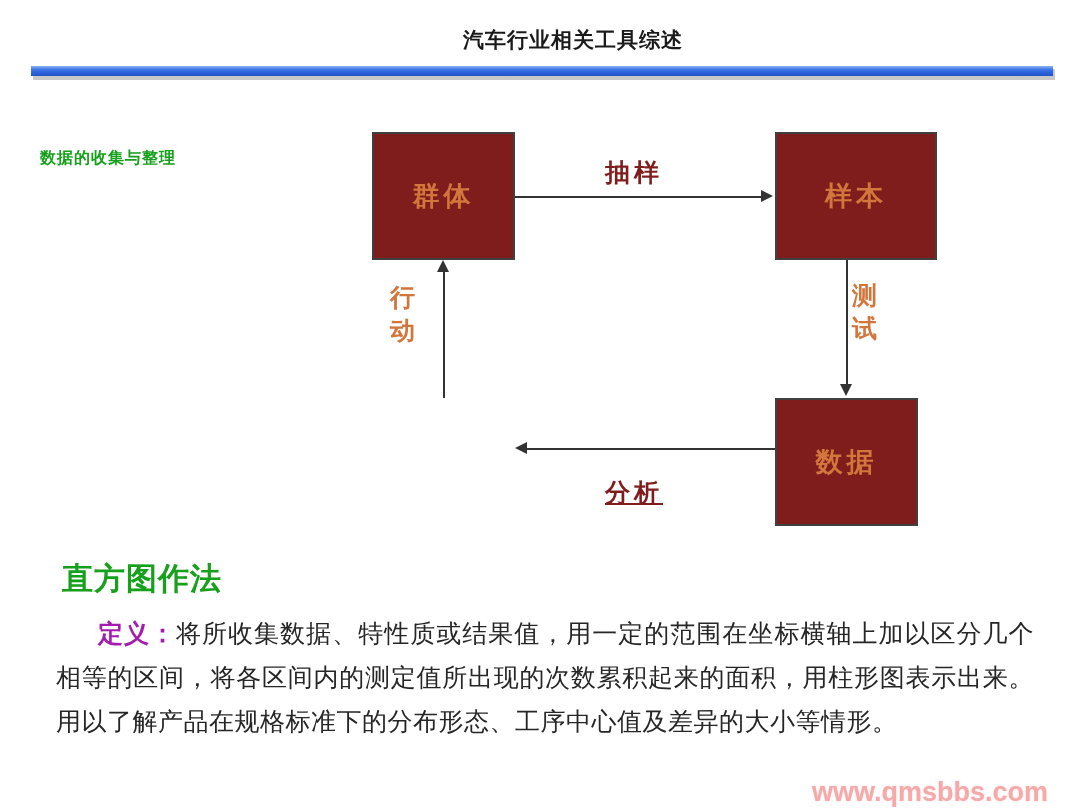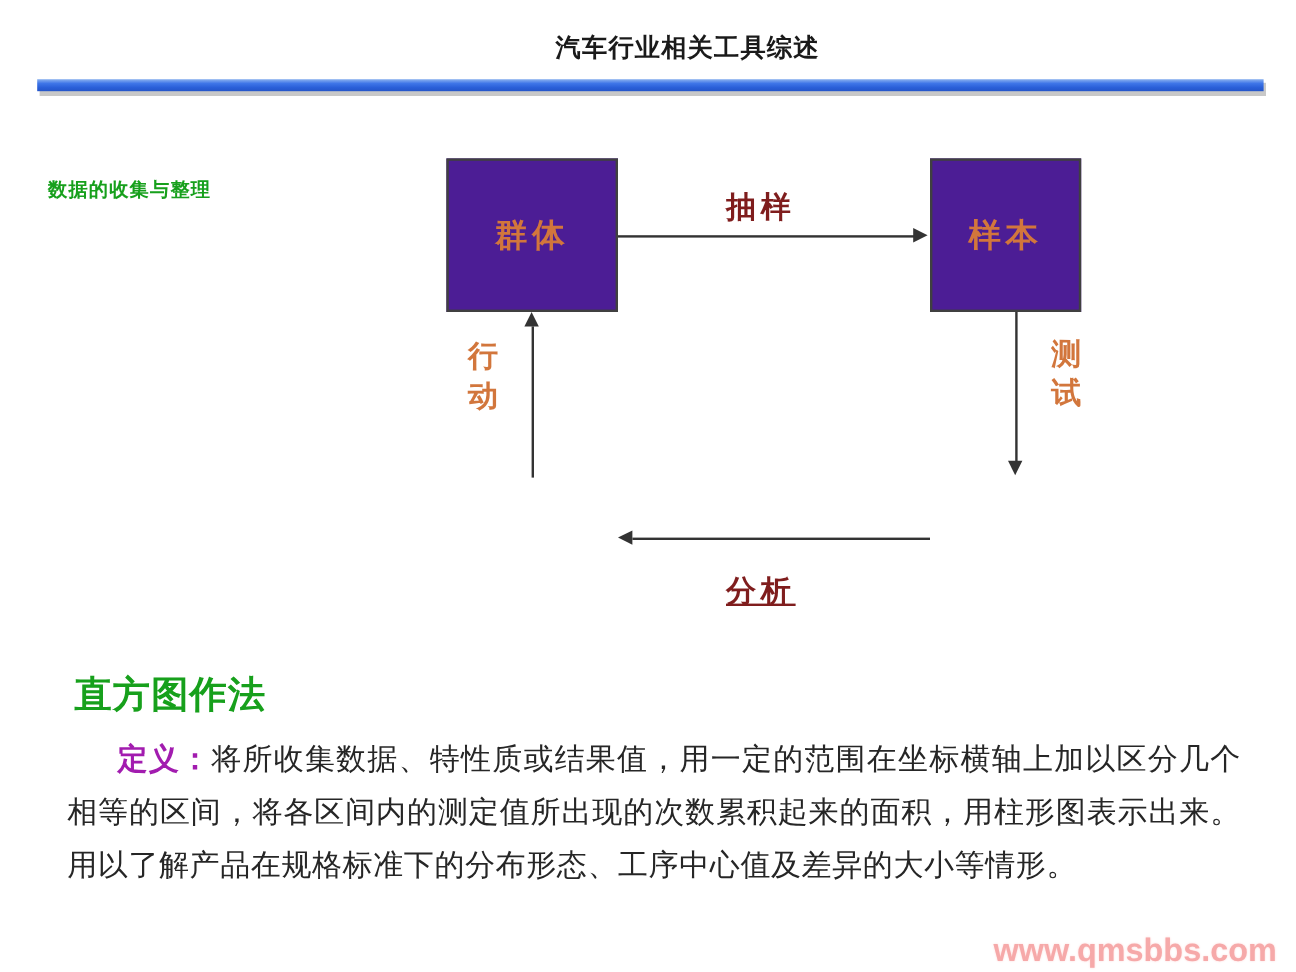--- a/index.html
+++ b/index.html
@@ -80,35 +80,35 @@
   .diagram {
     position: absolute;
     top: 120px;
     left: 340px;
     width: 620px;
     height: 420px;
   }
   .node-box {
     position: absolute;
     border: 2px solid #404040;
-    background: #4c1d95;
+    background: #7f1d1d;
     box-sizing: border-box;
     display: flex;
     align-items: center;
     justify-content: center;
   }
   .node-label {
     font-family: "Liberation Serif", "DejaVu Serif", serif;
     font-size: 27px;
     font-weight: bold;
     color: #d2763c;
     letter-spacing: 4px;
   }
   #node-population { left: 32px;  top: 12px;  width: 143px; height: 128px; }
-  #node-sample     { left: 435px; top: 12px;  width: 126px; height: 128px; }
+  #node-sample     { left: 435px; top: 12px;  width: 162px; height: 128px; }
   #node-conclusion { left: 32px;  top: 278px; width: 143px; height: 128px; }
   #node-data       { left: 435px; top: 278px; width: 143px; height: 128px; }
 
   
   .arrow-line-h {
     position: absolute;
     height: 0;
     border-top: 2px solid #333333;
   }
   .arrow-line-v {
@@ -165,21 +165,21 @@
     font-size: 25px;
     font-weight: bold;
     color: #d2763c;
     line-height: 1.3;
     width: 30px;
     text-align: left;
     word-break: break-all;
   }
   #label-sampling { left: 265px; top: 36px; }
   #label-analysis { left: 265px; top: 356px; text-decoration: underline; }
-  #label-test     { left: 536px; top: 160px; }
+  #label-test     { left: 512px; top: 160px; }
   #label-action   { left: 50px;  top: 162px; }
 
   
   .definition {
     position: absolute;
     top: 612px;
     left: 56px;
     width: 978px;
     font-family: "Liberation Serif", "DejaVu Serif", serif;
     font-size: 25px;
@@ -190,21 +190,21 @@
     letter-spacing: 0.5px;
   }
   .definition .term {
     font-weight: bold;
     color: #a21caf;
   }
 
   
   .watermark {
     position: absolute;
-    right: 16px;
+    right: 32px;
     bottom: 2px;
     font-family: "Liberation Sans", "DejaVu Sans", sans-serif;
     font-size: 27px;
     font-weight: bold;
     color: #f6a9a9;
     text-shadow: 0 0 2px #ffd9d9;
     letter-spacing: 0px;
     white-space: nowrap;
   }
 </style>
@@ -222,20 +222,23 @@
 <div class="diagram">
 
   <div class="node-box" id="node-population">
     <span class="node-label">群体</span>
   </div>
 
   <div class="node-box" id="node-sample">
     <span class="node-label">样本</span>
   </div>
 
+  <div class="node-box" id="node-data">
+    <span class="node-label">数据</span>
+  </div>
 
 
   <div class="arrow-line-h" id="arrow-sampling-line"></div>
   <div class="arrow-head head-right" id="arrow-sampling-head"></div>
   <div class="edge-label" id="label-sampling">抽样</div>
 
   <div class="arrow-line-v" id="arrow-test-line"></div>
   <div class="arrow-head head-down" id="arrow-test-head"></div>
   <div class="edge-label-vertical" id="label-test">测试</div>
 

